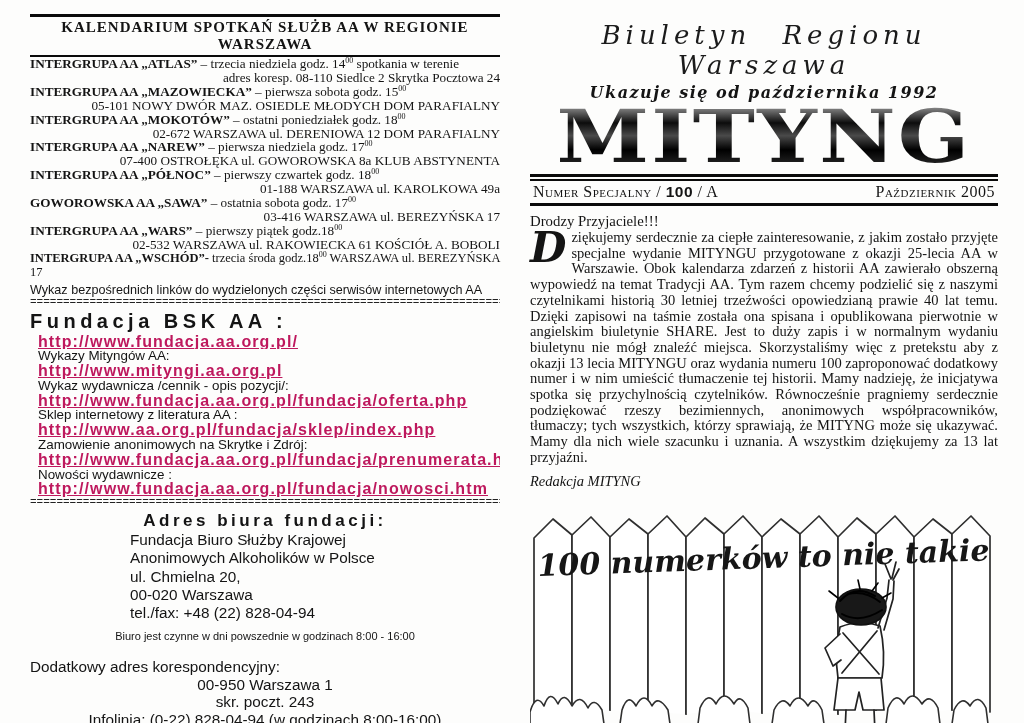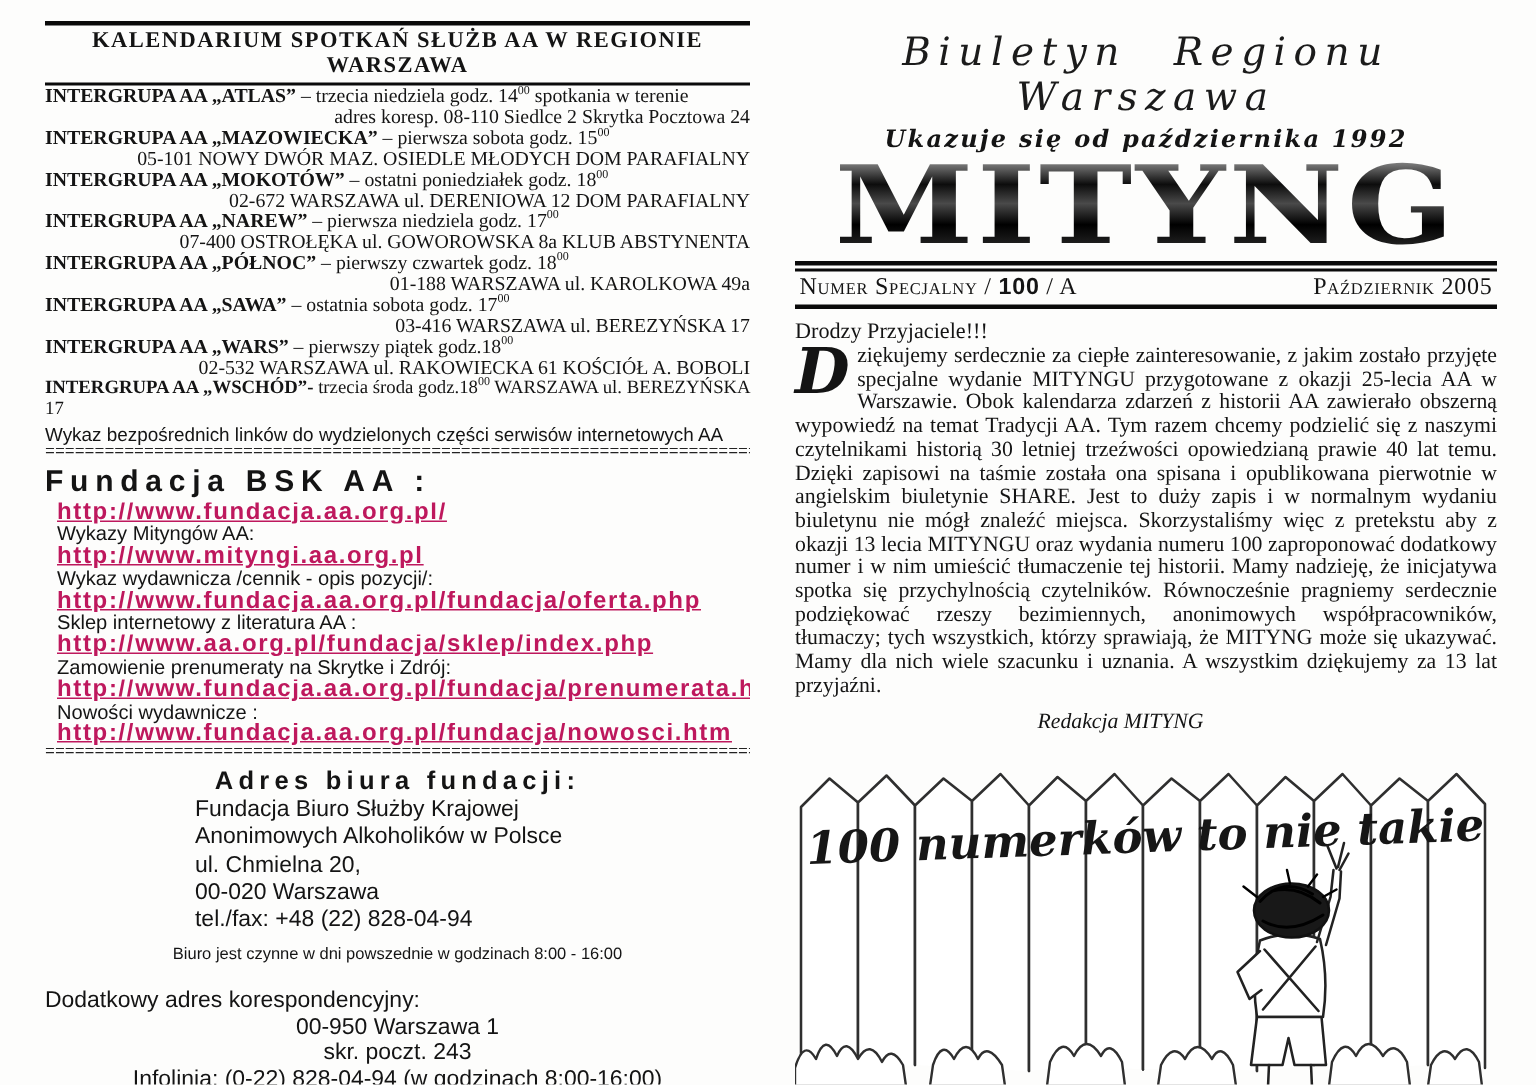--- a/index.html
+++ b/index.html
@@ -68,21 +68,21 @@
     display:flex;justify-content:space-between;align-items:baseline;padding:2px 3px 2px;
     font-variant:small-caps;font-size:16px;letter-spacing:0.5px;
   }
   .issue-num{font-family:"Liberation Sans",sans-serif;font-weight:bold;font-variant:normal;font-size:15.5px;}
   .salutation{font-size:14.8px;margin-top:7px;line-height:17px;}
   .letter-body{font-size:14.5px;line-height:15.7px;text-align:justify;}
   .dropcap{
     float:left;font-family:"DejaVu Serif",serif;font-style:italic;font-weight:bold;
     font-size:42px;line-height:30px;padding:3px 5px 0 0;
   }
-  .signature{text-align:center;font-style:italic;font-size:14.5px;margin:7px 34px 16px 0;}
+  .signature{text-align:left;font-style:italic;font-size:14.5px;margin:7px 34px 16px 0;}
   .cartoon{margin-top:10px;}
 </style>
 </head>
 <body>
 
 <div class="page left-page">
 
   <div class="cal-title">KALENDARIUM SPOTKAŃ SŁUŻB AA W REGIONIE WARSZAWA</div>
 
   <div class="entry">
@@ -99,21 +99,21 @@
   </div>
   <div class="entry">
     <span class="name">INTERGRUPA AA „NAREW”</span><span> – pierwsza niedziela godz. 17</span><sup>00</sup>
     <div class="addr">07-400 OSTROŁĘKA ul. GOWOROWSKA 8a KLUB ABSTYNENTA</div>
   </div>
   <div class="entry">
     <span class="name">INTERGRUPA AA „PÓŁNOC”</span><span> – pierwszy czwartek godz. 18</span><sup>00</sup>
     <div class="addr">01-188 WARSZAWA ul. KAROLKOWA 49a</div>
   </div>
   <div class="entry">
-    <span class="name">INTERGRUPA AA „SAWA”</span><span> – ostatnia sobota godz. 17</span><sup>00</sup>
+    <span class="name">GOWOROWSKA AA „SAWA”</span><span> – ostatnia sobota godz. 17</span><sup>00</sup>
     <div class="addr">03-416 WARSZAWA ul. BEREZYŃSKA 17</div>
   </div>
   <div class="entry">
     <span class="name">INTERGRUPA AA „WARS”</span><span> – pierwszy piątek godz.18</span><sup>00</sup>
     <div class="addr">02-532 WARSZAWA ul. RAKOWIECKA 61 KOŚCIÓŁ A. BOBOLI</div>
   </div>
   <div class="entry condensed">
     <span class="name">INTERGRUPA AA „WSCHÓD”-</span><span> trzecia środa godz.18</span><sup>00</sup><span> WARSZAWA ul. BEREZYŃSKA 17</span>
   </div>
 
@@ -122,21 +122,21 @@
 
   <div class="fund-head">Fundacja BSK AA :</div>
   <div>
     <a class="fund-link">http://www.fundacja.aa.org.pl/</a>
     <div class="fund-label">Wykazy Mityngów AA:</div>
     <a class="fund-link">http://www.mityngi.aa.org.pl</a>
     <div class="fund-label">Wykaz wydawnicza /cennik - opis pozycji/:</div>
     <a class="fund-link">http://www.fundacja.aa.org.pl/fundacja/oferta.php</a>
     <div class="fund-label">Sklep internetowy z literatura AA :</div>
     <a class="fund-link">http://www.aa.org.pl/fundacja/sklep/index.php</a>
-    <div class="fund-label">Zamowienie prenumeraty na Skrytke i Zdrój:</div>
+    <div class="fund-label">Zamowienie anonimowych na Skrytke i Zdrój:</div>
     <a class="fund-link">http://www.fundacja.aa.org.pl/fundacja/prenumerata.htm</a>
     <div class="fund-label">Nowości wydawnicze :</div>
     <a class="fund-link">http://www.fundacja.aa.org.pl/fundacja/nowosci.htm</a>
   </div>
   <div class="sep">========================================================================</div>
 
   <div class="office-head">Adres biura fundacji:</div>
   <div class="office-lines">
     <div>Fundacja Biuro Służby Krajowej</div>
     <div>Anonimowych Alkoholików w Polsce</div>

